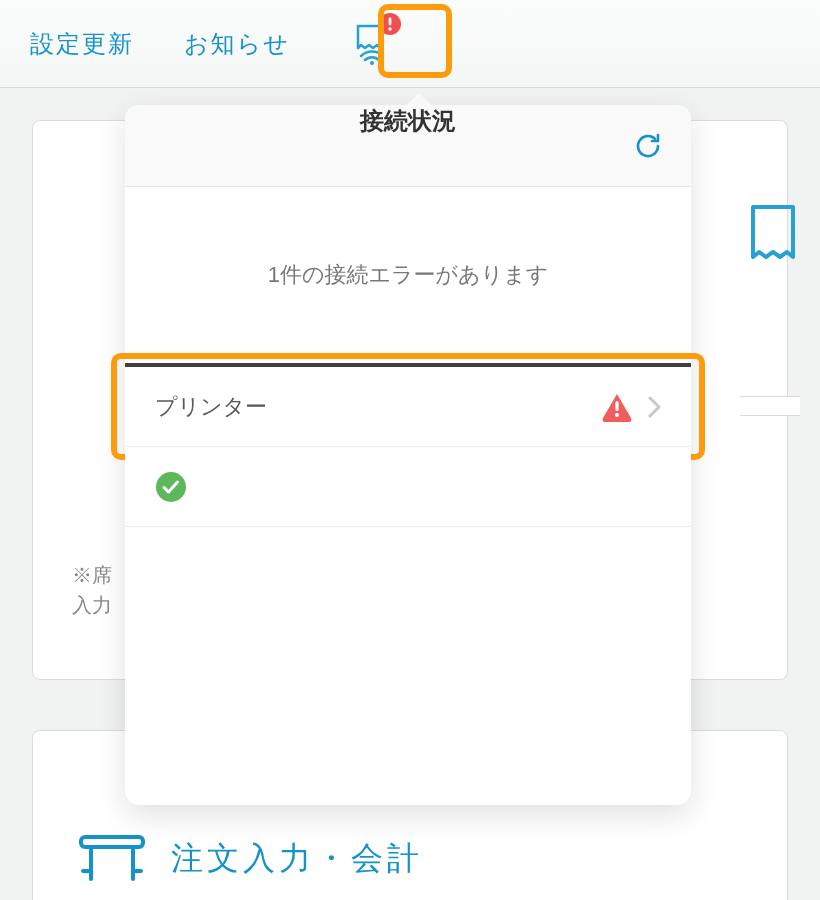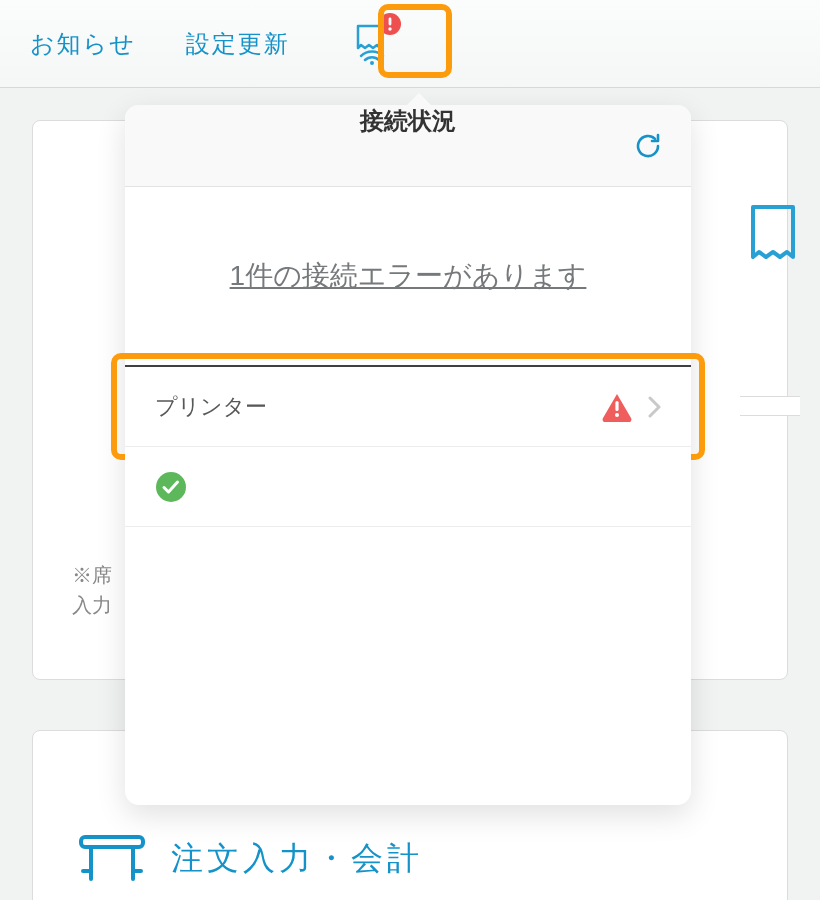--- a/index.html
+++ b/index.html
@@ -91,23 +91,22 @@
       font-size:24px; color:#333; font-weight:600;
     }
     .refresh-btn {
       position:absolute; right:26px; top:24px;
       width:34px; height:34px;
       display:flex; align-items:center; justify-content:center;
     }
     .popover-msg {
       height:180px;
       display:flex; align-items:center; justify-content:center;
-      color:#76797b; font-size:28px;
-      border-bottom:2px solid #404040;
-      text-decoration:underline;
+      color:#76797b; font-size:22px;
+      border-bottom:4px solid #404040;
     }
     .row {
       height:80px;
       display:flex; align-items:center;
       padding:0 30px;
       border-bottom:1px solid #ececec;
       position:relative;
       background:#fff;
     }
     .row-label { font-size:22px; color:#565859; flex:1; }
@@ -117,22 +116,22 @@
       left:-14px; top:-14px; right:-14px; bottom:-14px;
       width:auto; height:auto;
     }
     .row.printer { position:relative; }
     svg { display:block; }
   </style>
 </head>
 <body>
 
 <div class="topbar">
+  <span class="top-link">設定更新</span>
   <span class="top-link">お知らせ</span>
-  <span class="top-link">設定更新</span>
   <div class="conn-btn-wrap">
     <div class="conn-btn">
       <span>
         <svg width="44" height="44" viewBox="0 0 44 44">
           <path d="M8 4 h22 v22 l-3 -3 -4 3 -4 -3 -4 3 -4 -3 -3 3 Z" fill="none" stroke="#29a0d4" stroke-width="2.5" stroke-linejoin="round"></path>
           <path d="M11 34 a16 16 0 0 1 22 0" fill="none" stroke="#29a0d4" stroke-width="2.5" stroke-linecap="round"></path>
           <path d="M15 38 a10 10 0 0 1 14 0" fill="none" stroke="#29a0d4" stroke-width="2.5" stroke-linecap="round"></path>
           <circle cx="22" cy="41" r="2" fill="#29a0d4"></circle>
         </svg>
       </span>

